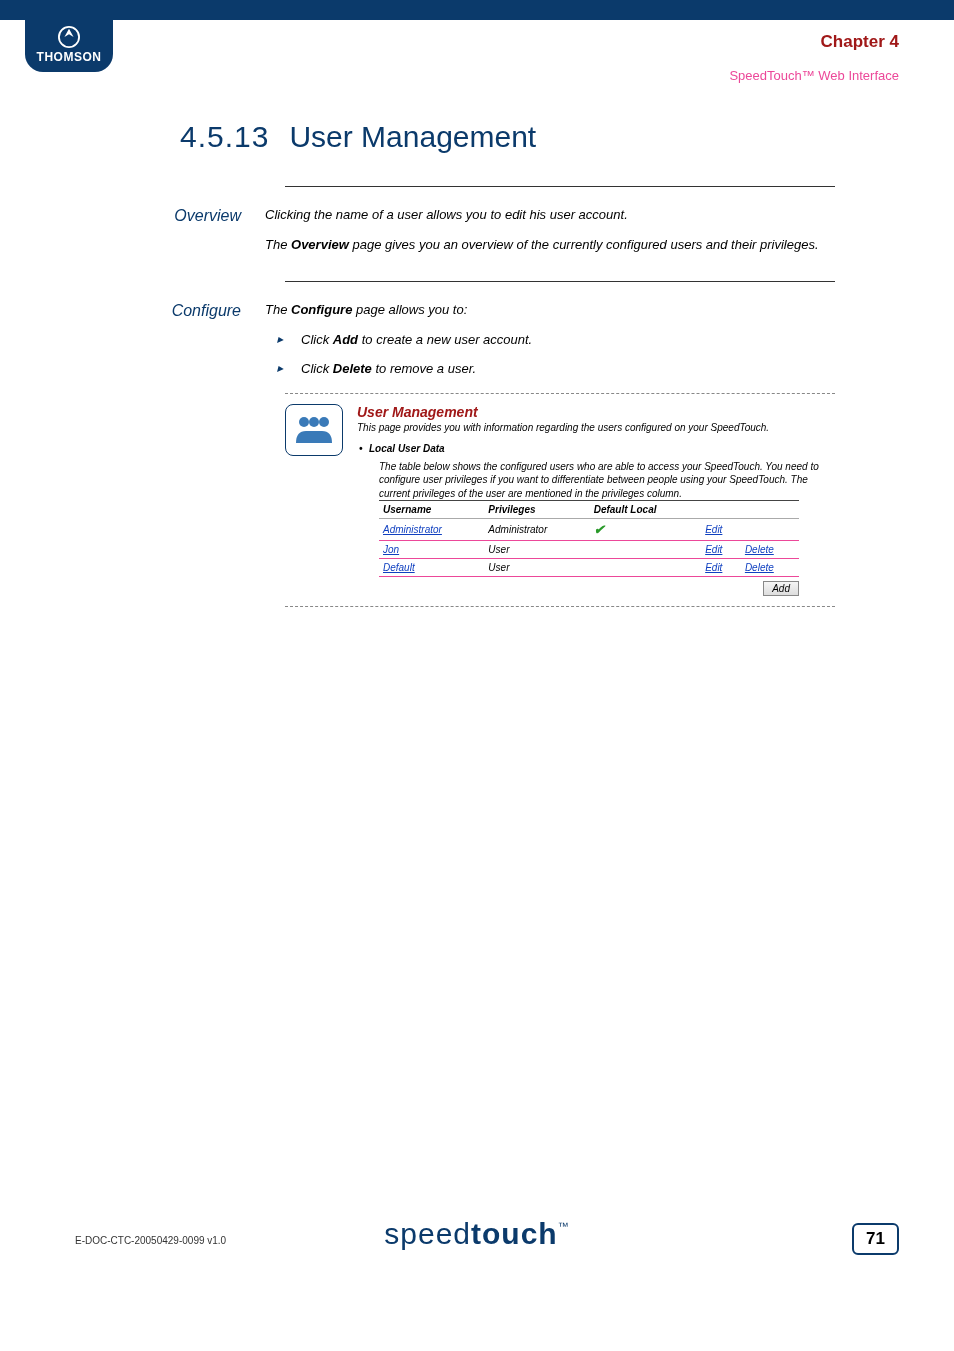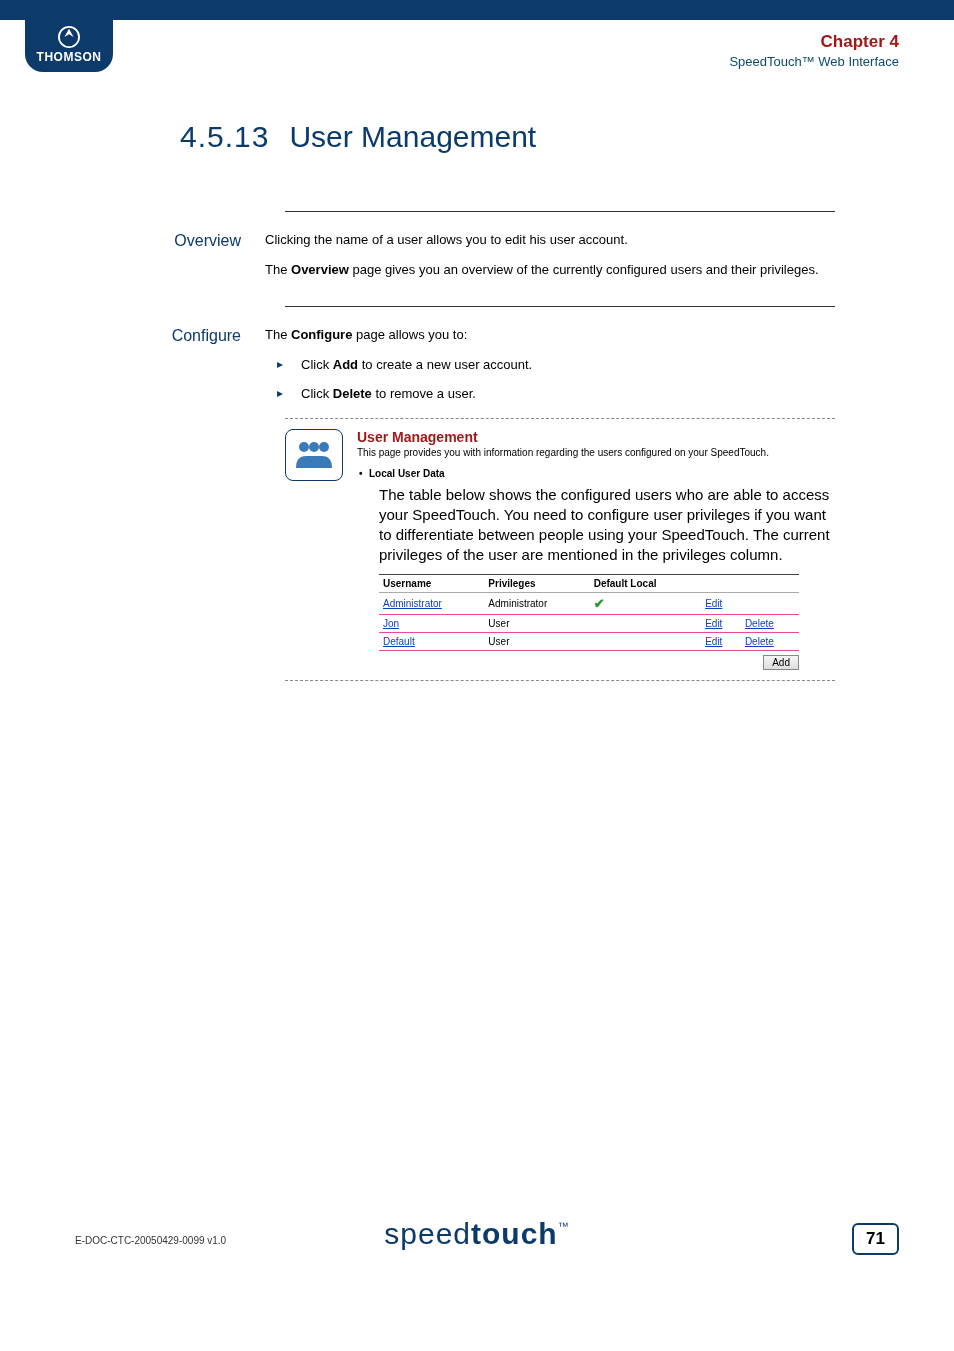--- a/index.html
+++ b/index.html
@@ -40,22 +40,22 @@
     top: 32px;
     text-align: right;
   }
   .chapter-label {
     color: #a01818;
     font-weight: bold;
     font-size: 17px;
   }
   .chapter-sub {
     font-size: 13px;
-    color: #0c4a6e;
-    margin-top: 2px;
+    color: #ec4899;
+    margin-top: 16px;
   }
   .title-row {
     position: absolute;
     left: 180px;
     top: 120px;
     display: flex;
     align-items: baseline;
     gap: 20px;
   }
   .section-number {
@@ -67,22 +67,23 @@
   }
   .section-title {
     font-size: 30px;
     color: #0b3a6b;
     font-weight: 300;
     font-family: "Segoe UI Light", Arial, sans-serif;
   }
   .content {
     position: absolute;
     left: 75px;
-    top: 211px;
+    top: 186px;
     width: 760px;
+    font-style: italic;
   }
   .section-block {
     display: flex;
     margin-top: 18px;
   }
   .section-heading {
     width: 190px;
     min-width: 190px;
     text-align: right;
     padding-right: 24px;
@@ -154,23 +155,22 @@
     margin-bottom: 6px;
     position: relative;
   }
   .ui-subhead::before {
     content: "•";
     position: absolute;
     left: -10px;
     top: 0;
   }
   .ui-note {
-    font-size: 15px;
+    font-size: 10px;
     margin-left: 22px;
-    margin-bottom: 8px;
     line-height: 1.35;
   }
   .ui-table {
     margin-left: 22px;
     width: 420px;
     border-collapse: collapse;
     font-size: 10px;
   }
   .ui-table th {
     text-align: left;

